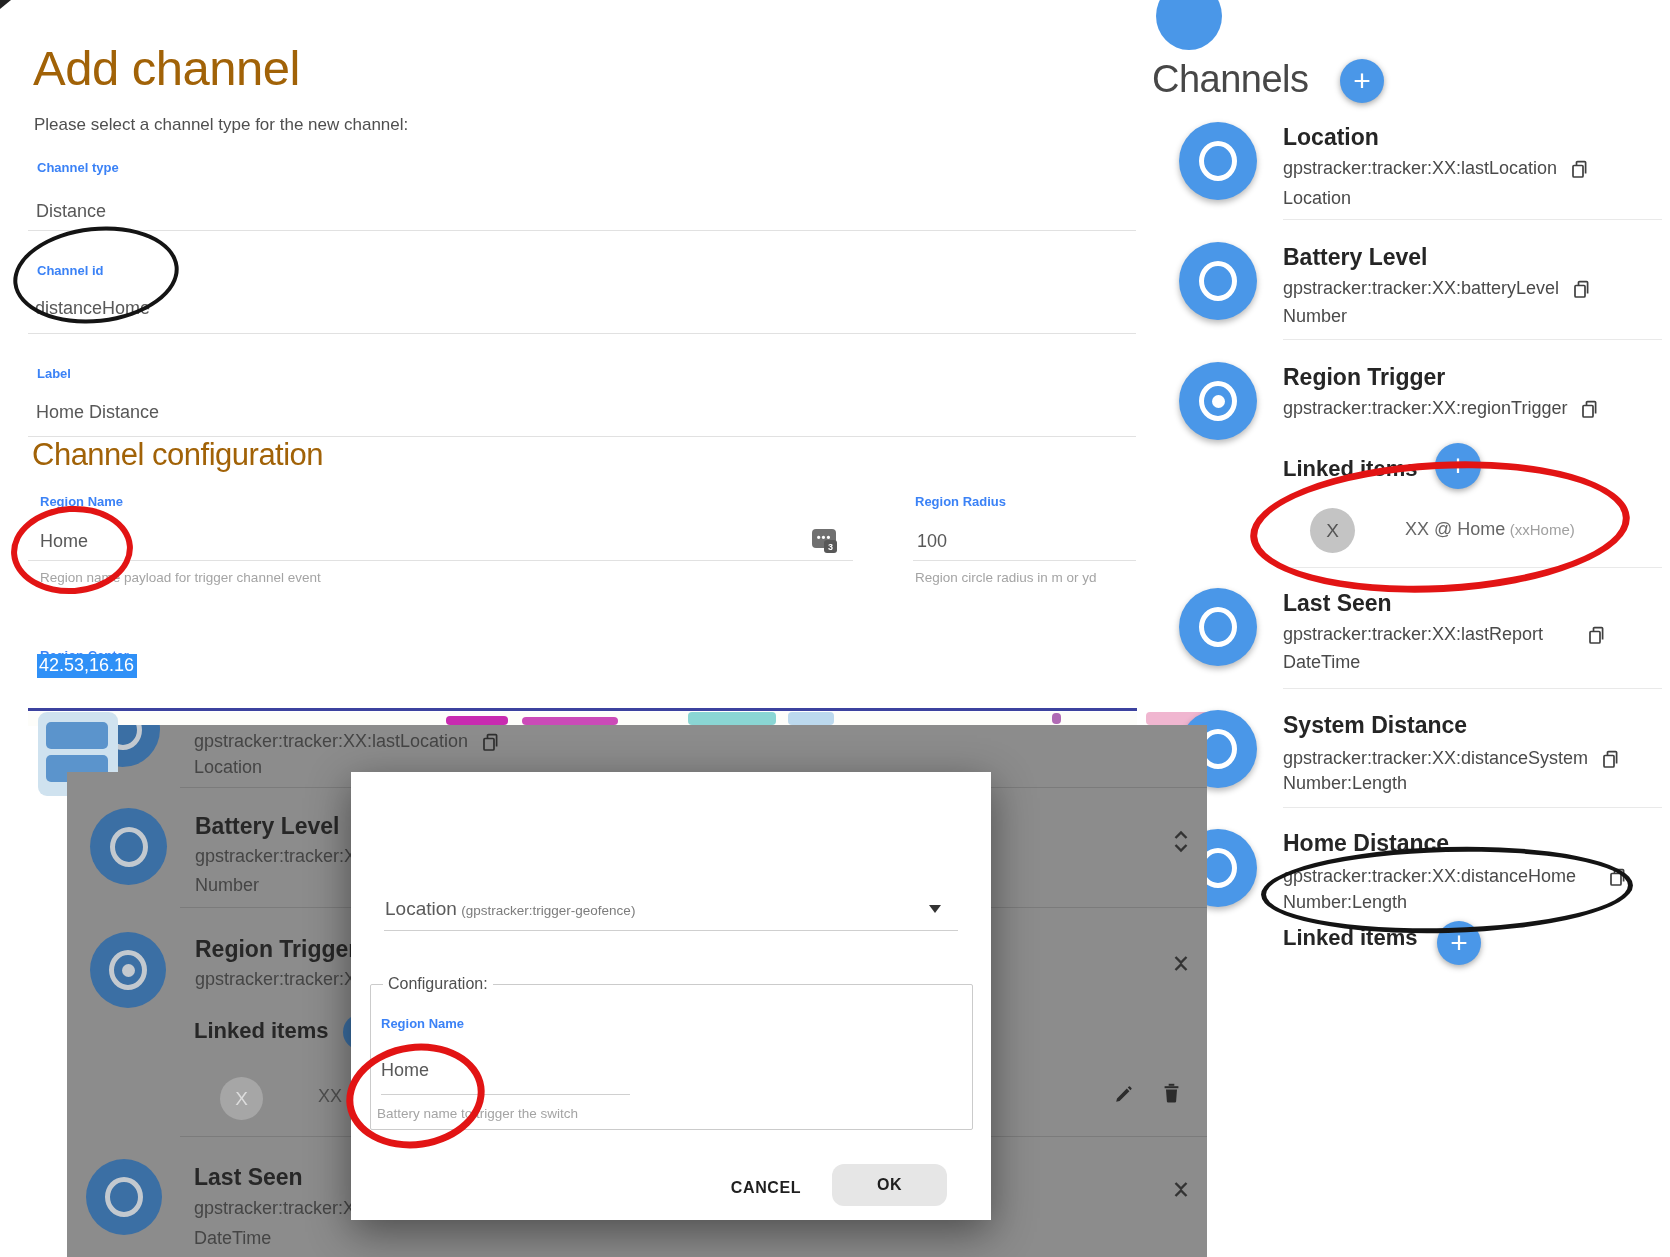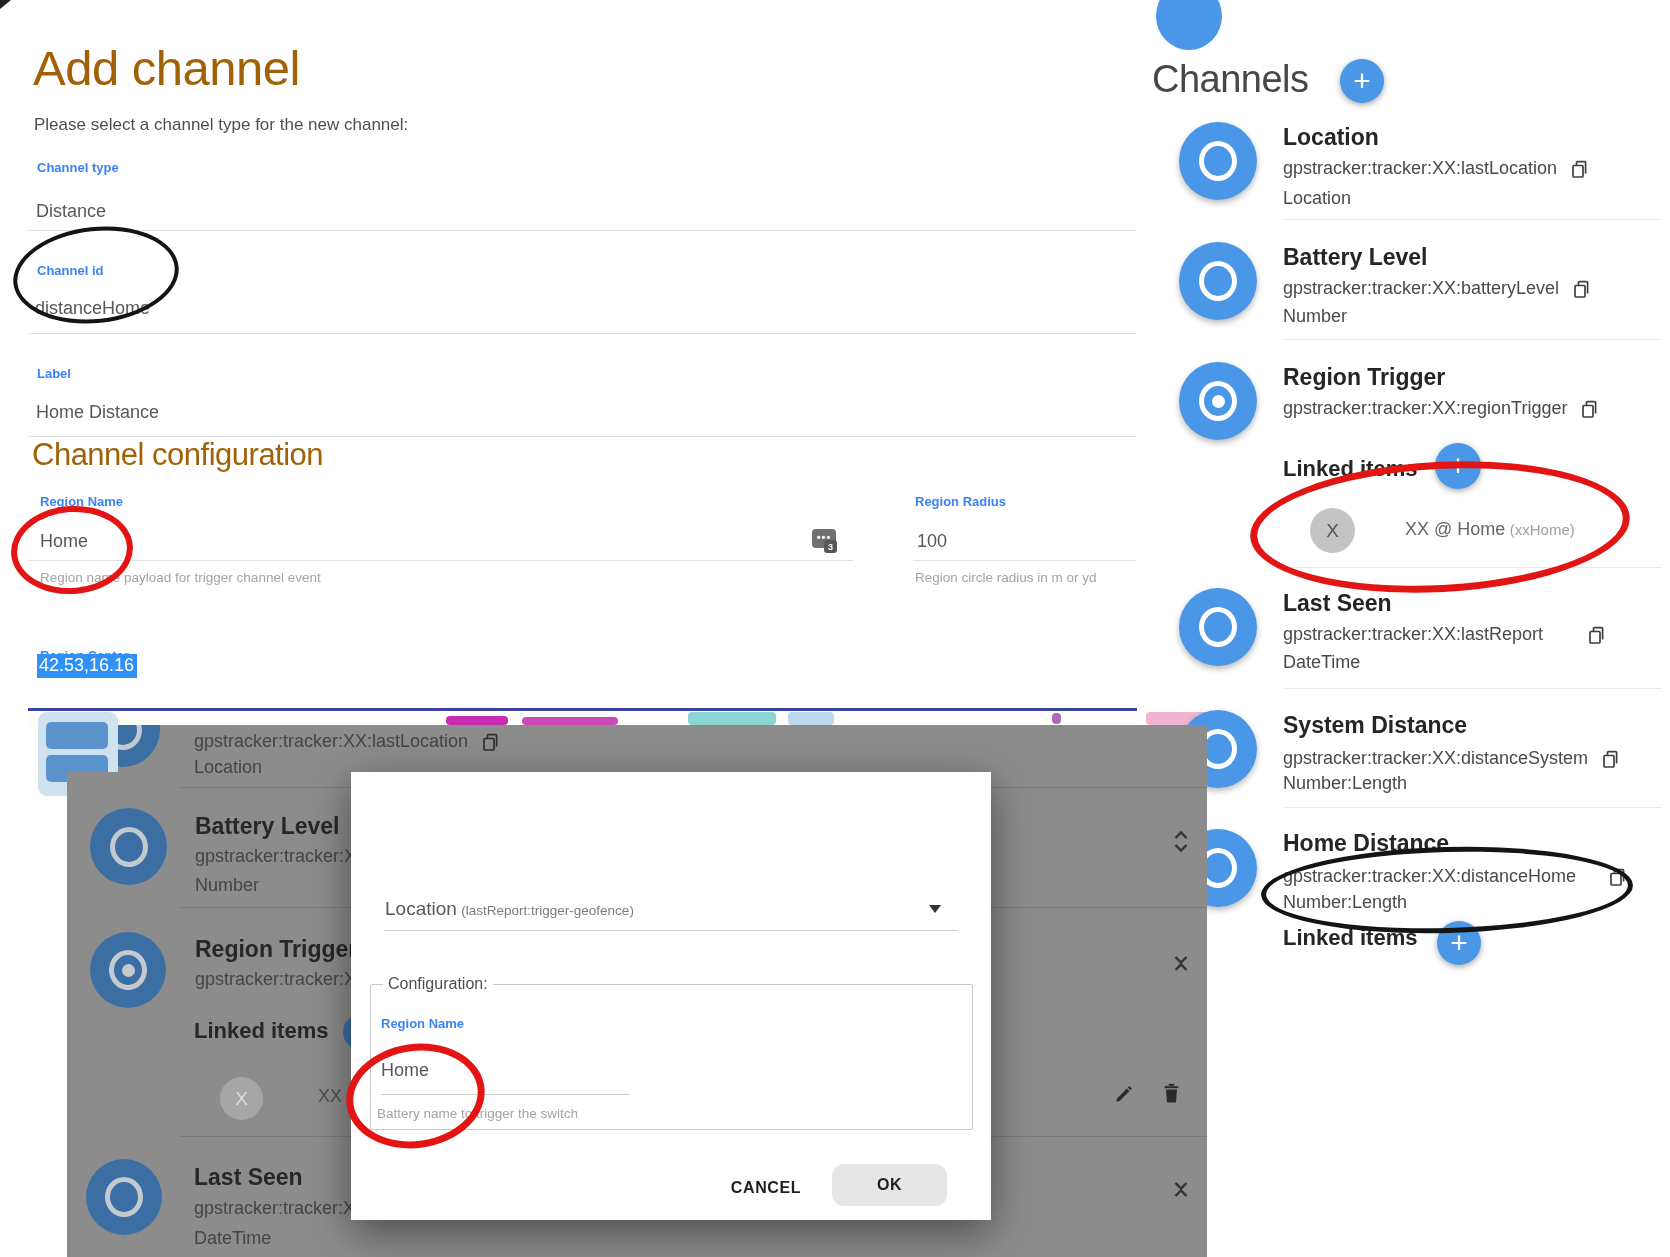--- a/index.html
+++ b/index.html
@@ -308,21 +308,21 @@
   <div class="abs map-panel" style="left:38px;top:712px;width:80px;height:84px;">
     <div class="map-btn" style="left:8px;top:10px;width:62px;height:27px;"></div>
     <div class="map-btn" style="left:8px;top:43px;width:62px;height:27px;"></div>
   </div>
   <div class="abs" style="left:67px;top:772px;width:51px;height:24px;background:#8c8c8c;"></div>
 
   <div id="dialog" class="abs" style="left:351px;top:772px;width:640px;height:448px;">
 
     <div class="abs" style="left:34px;top:126px;white-space:nowrap;">
       <span class="sel-value">Location</span>
-      <span class="sel-hint">(lastReport:trigger-geofence)</span>
+      <span class="sel-hint">(gpstracker:trigger-geofence)</span>
     </div>
     <div class="abs caret" style="left:578px;top:133px;"></div>
     <div class="abs funder" style="left:33px;top:158px;width:574px;background:#cfcfcf;"></div>
 
     <fieldset class="cfg" style="left:19px;top:203px;width:601px;height:153px;">
       <legend>Configuration:</legend>
     </fieldset>
 
     <div class="abs flabel" style="left:30px;top:244px;">Region Name</div>
     <div class="abs fvalue" style="left:30px;top:288px;">Home</div>

